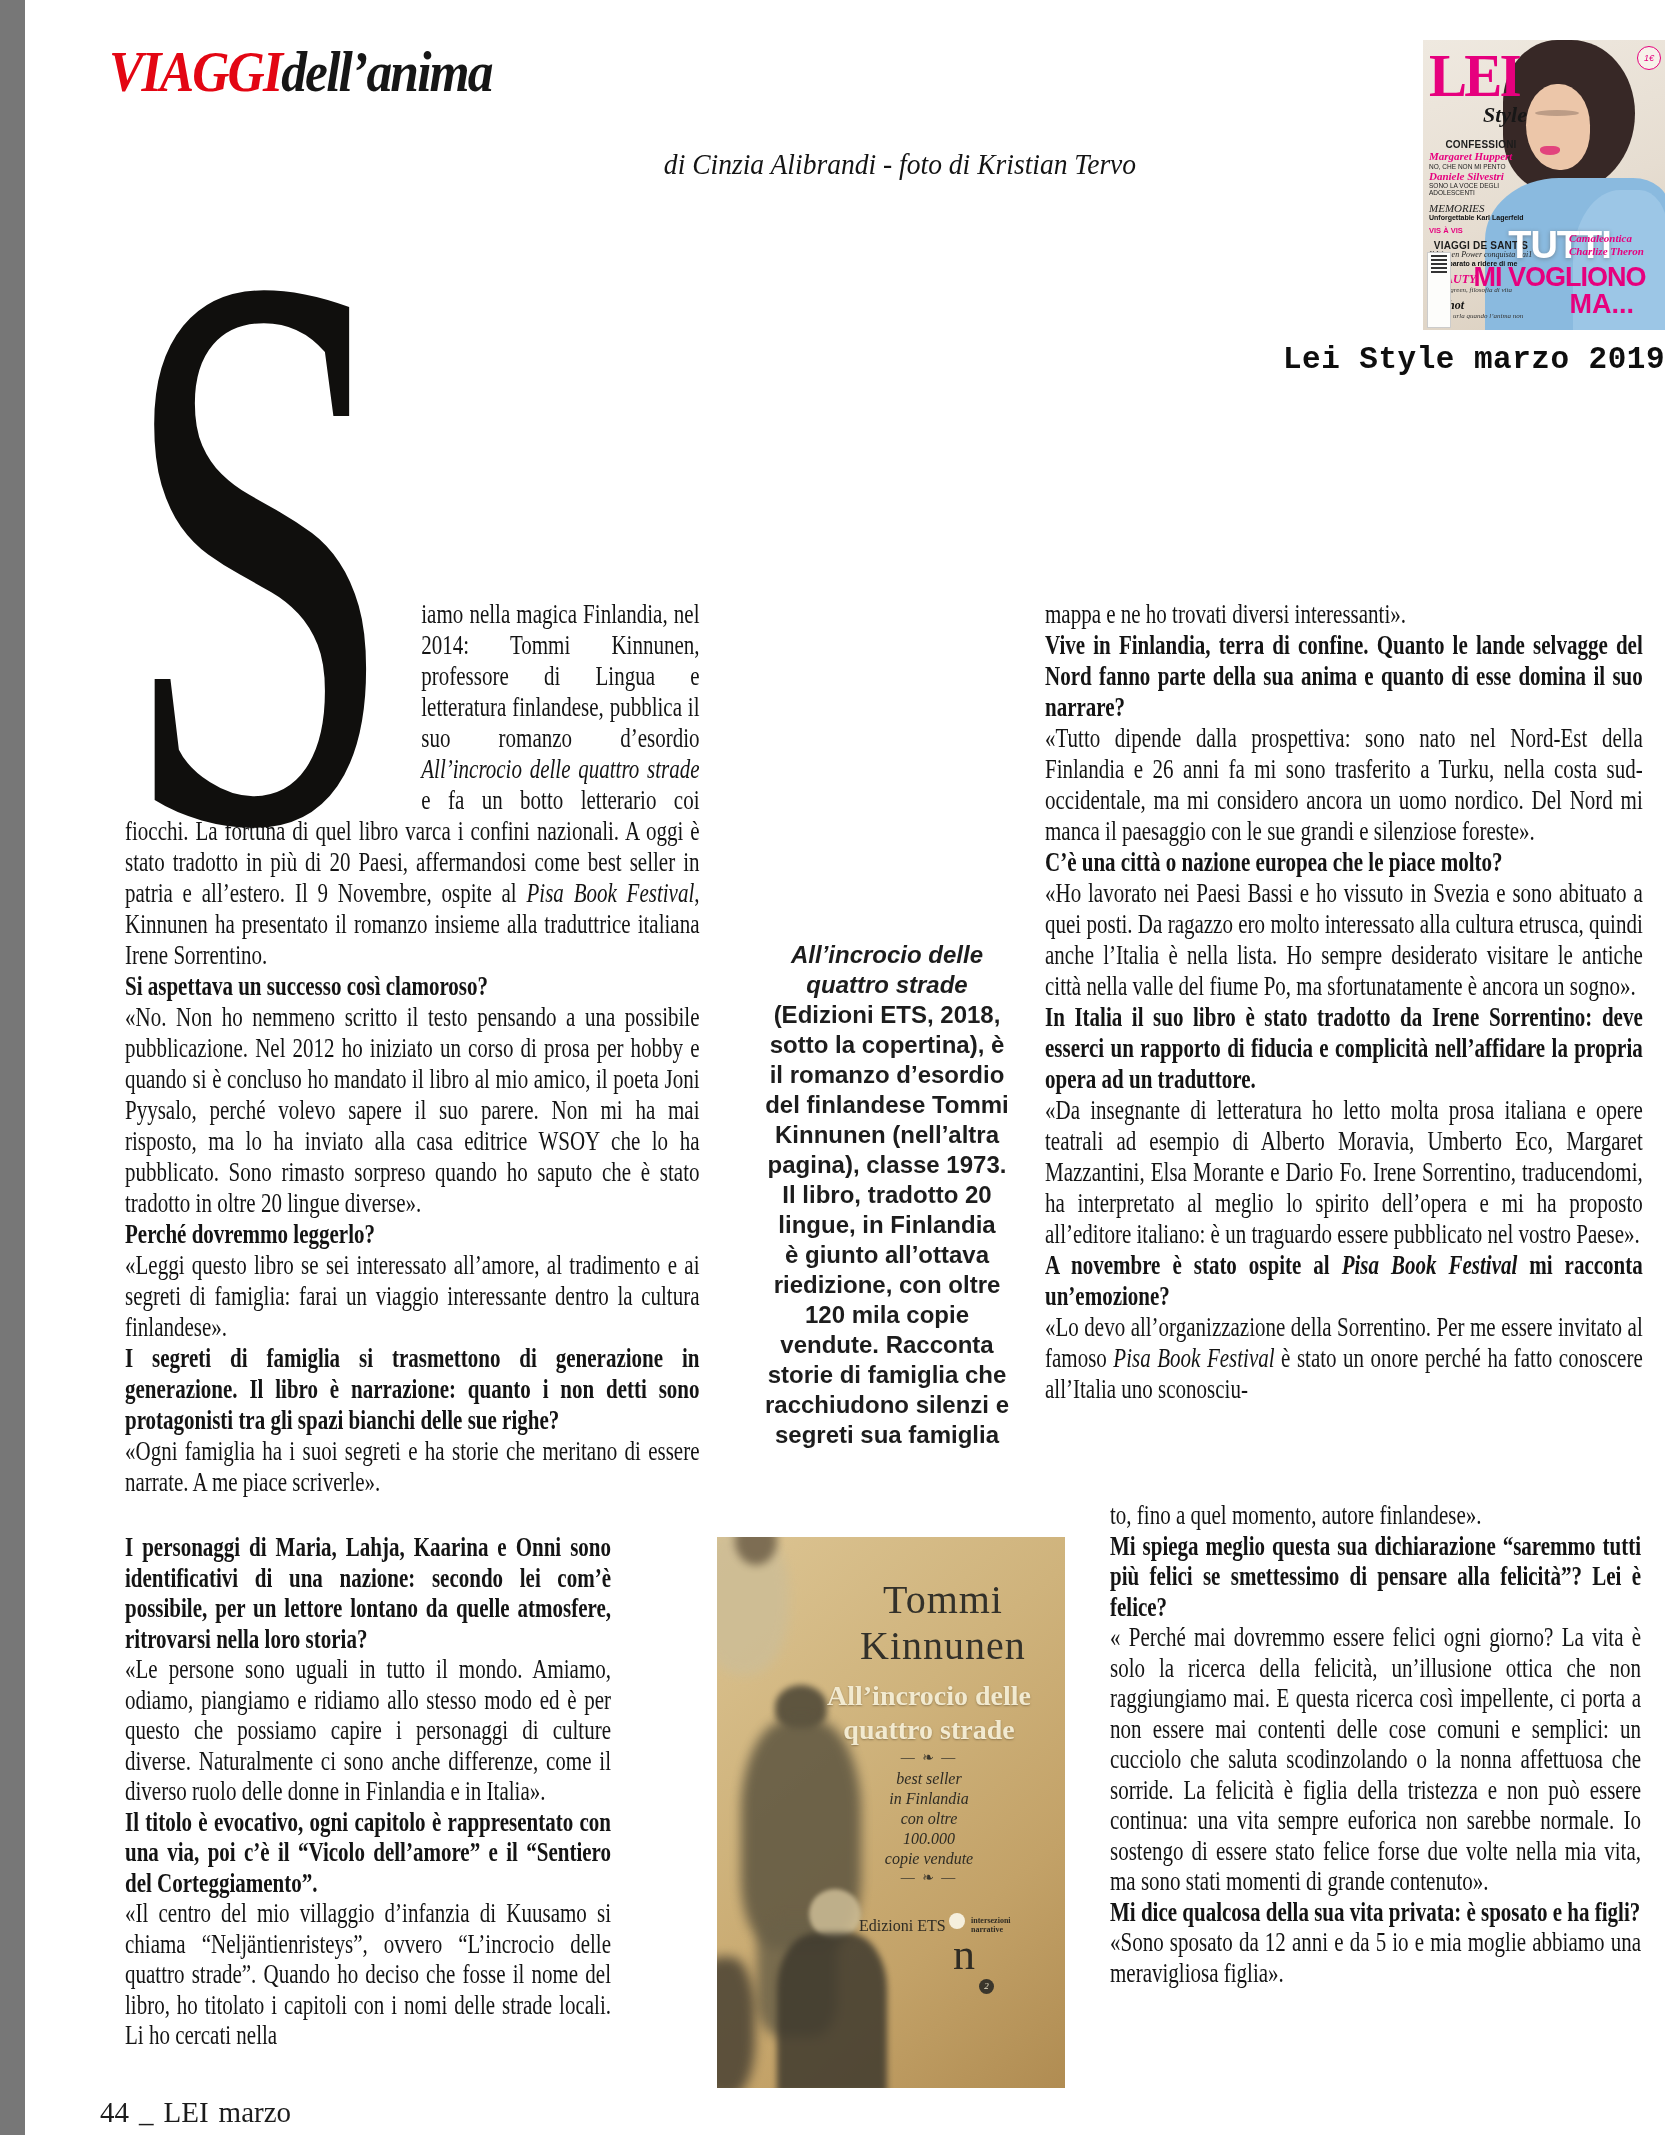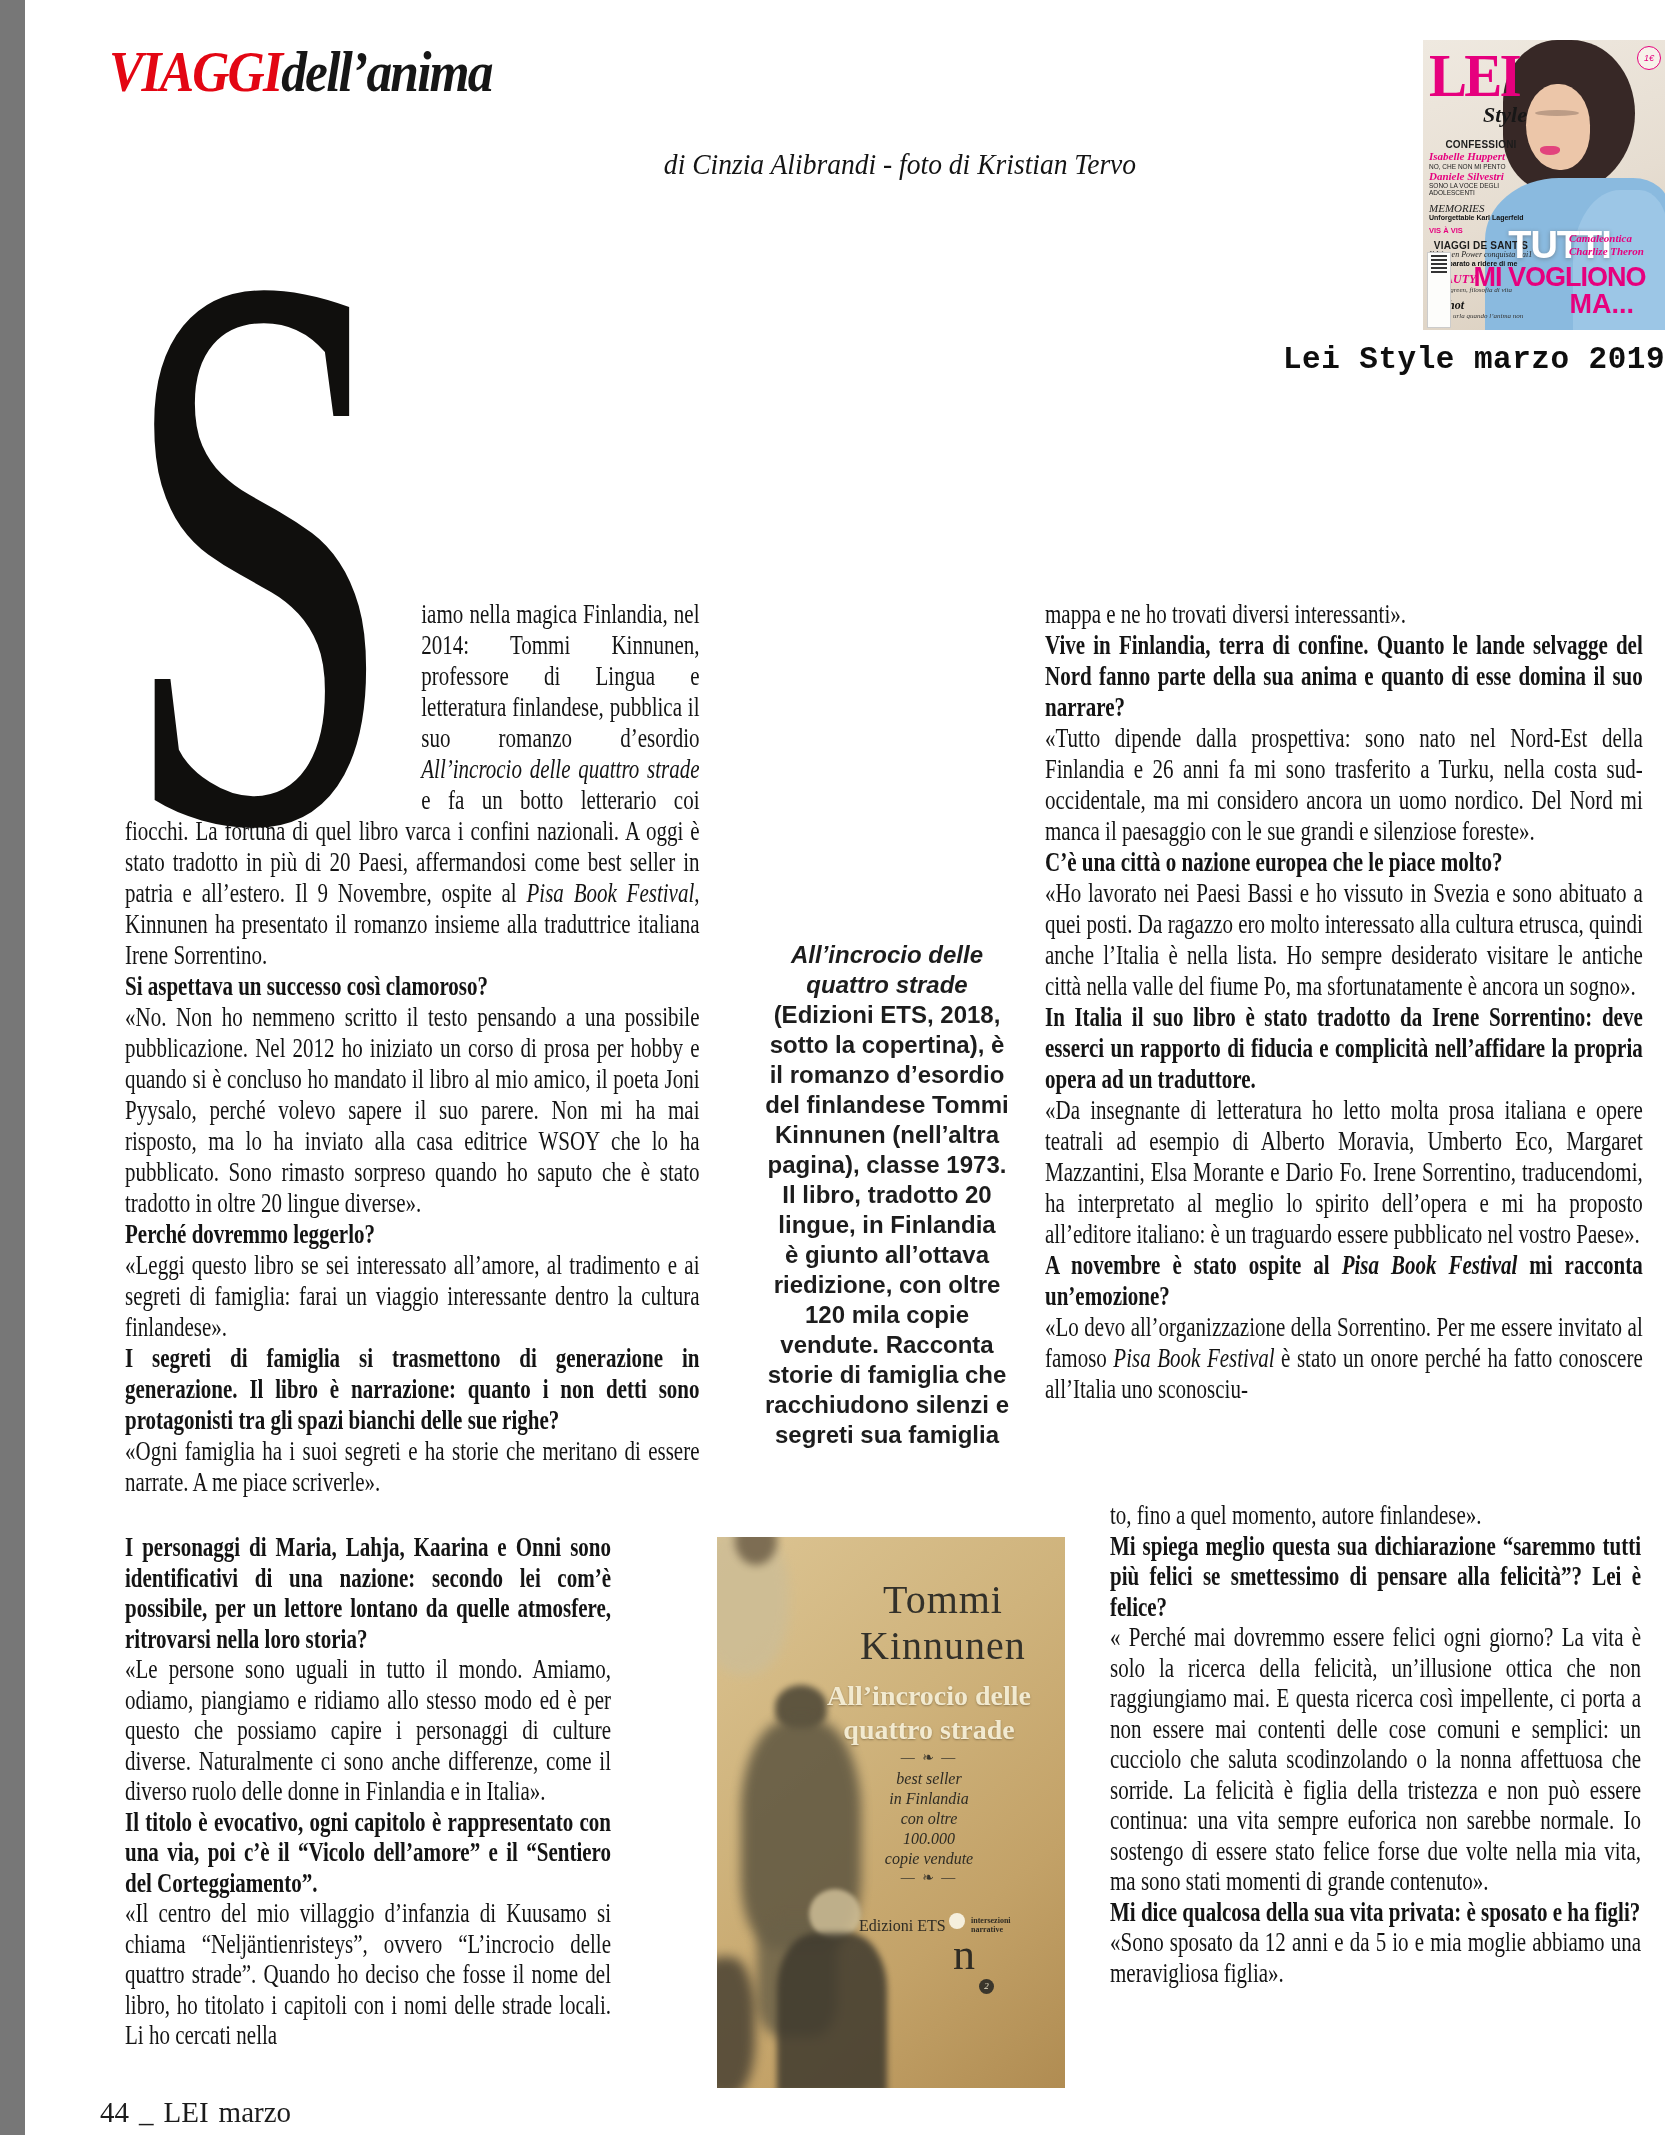--- a/index.html
+++ b/index.html
@@ -117,21 +117,21 @@
     <div class="mc-face"></div>
     <div class="mc-brow"></div>
     <div class="mc-lips"></div>
     <div class="mc-body"></div>
     <div class="mc-shoulder"></div>
     <div class="mc-masthead">LEI</div>
     <div class="mc-style">Style</div>
     <div class="mc-badge">1€</div>
     <div class="mc-lines">
         <div class="cv-sect">CONFESSIONI</div>
-        <div class="cv-pink-it">Isabelle Huppert</div>
+        <div class="cv-pink-it">Margaret Huppert</div>
         <div class="cv-tiny">NO, CHE NON MI PENTO</div>
         <div class="cv-pink-it">Daniele Silvestri</div>
         <div class="cv-tiny">SONO LA VOCE DEGLI ADOLESCENTI</div>
         <div class="cv-mem">MEMORIES</div>
         <div class="cv-tinyb">Unforgettable Karl Lagerfeld</div>
         <div class="cv-pink-sm">VIS À VIS</div>
         <div class="cv-sect">VIAGGI DE SANTIS</div>
         <div class="cv-it">Il Women Power conquista Rai1</div>
         <div class="cv-tinyb">Ho imparato a ridere di me</div>
         <div class="cv-beauty">BEAUTY</div>

